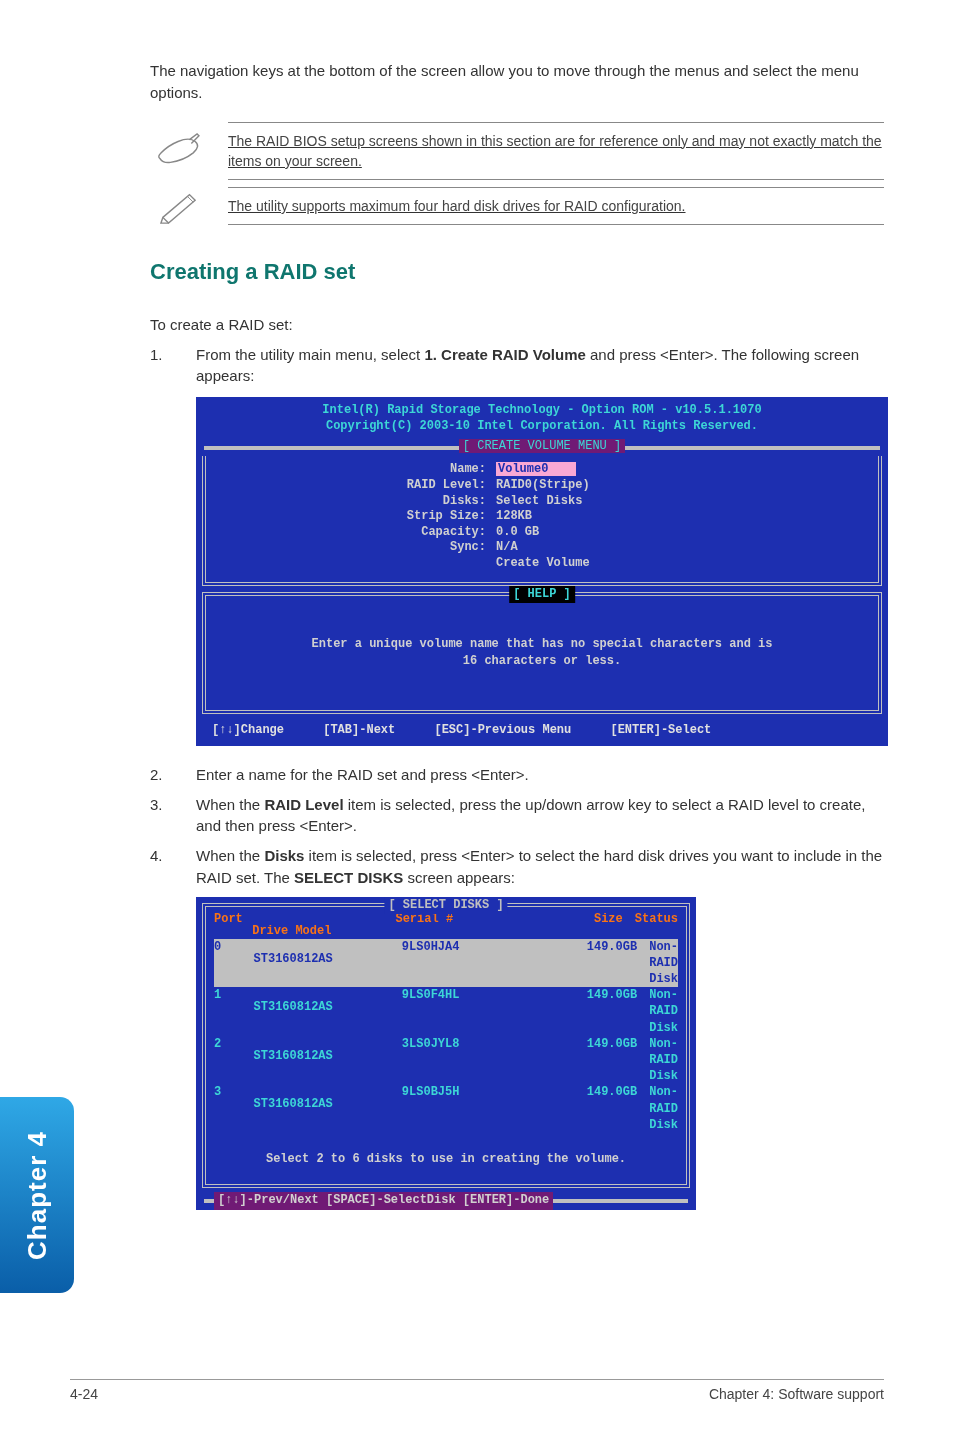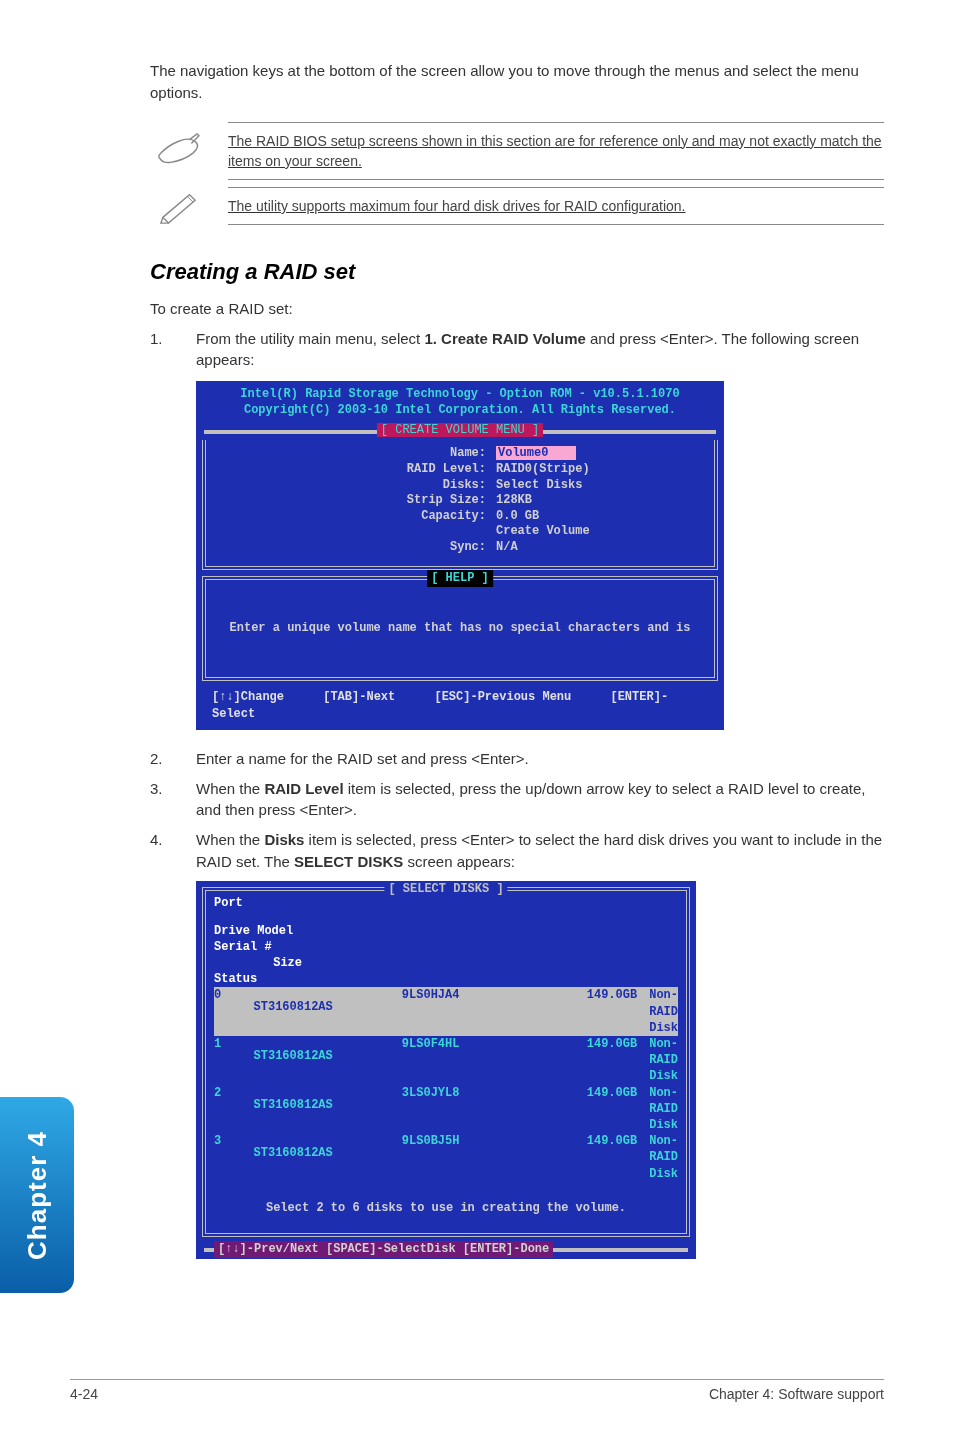--- a/index.html
+++ b/index.html
@@ -37,36 +37,35 @@
       border-top: 1px solid #888;
       border-bottom: 1px solid #888;
       padding: 8px 0;
       font-size: 14px;
       color: #444;
     }
     h2 {
       font-size: 22px;
       font-weight: bold;
       margin-top: 28px;
-      margin-bottom: 10px;
-      color: #000000;
-      font-style: italic;
+      margin-bottom: 26px;
+      color: #0f766e;
     }
     .sub { margin-bottom: 8px; }
     .step {
       display: flex;
       gap: 26px;
       margin-bottom: 8px;
     }
     .step-num { flex: 0 0 20px; }
     .step-body { flex: 1; }
     .step-body b { font-weight: bold; }
     .bios-box {
       margin: 10px 0 18px 46px;
-      width: 528px;
+      width: 692px;
       background: #1d2fb0;
       color: #c0c0c0;
       font-family: "Courier New", monospace;
       font-size: 12px;
       padding: 2px;
     }
     .bios-header {
       text-align: center;
       color: #3dd6d6;
       font-weight: bold;
@@ -81,21 +80,21 @@
     }
     .bios-section-title .line {
       position: absolute;
       top: 8px; left: 6px; right: 6px;
       height: 4px;
       border-top: 2px solid #c0c0c0;
       border-bottom: 2px solid #c0c0c0;
     }
     .bios-section-title .lbl {
       position: relative;
-      background: #be185d;
+      background: #701a75;
       padding: 0 4px;
       color: #3dd6d6;
     }
     .bios-inner {
       border-left: 4px double #c0c0c0;
       border-right: 4px double #c0c0c0;
       border-bottom: 4px double #c0c0c0;
       margin: 0 4px;
       padding: 6px 10px 10px 10px;
     }
@@ -157,21 +156,21 @@
       top: -10px; left: 50%;
       transform: translateX(-50%);
       background: #1d2fb0;
       color: #c0c0c0;
       padding: 0 4px;
     }
     .disk-head, .disk-row {
       display: flex;
       line-height: 1.35;
     }
-    .disk-head { color: #ffffff; flex-direction: column; }
+    .disk-head { color: #f97316; }
     .c-port { width: 40px; }
     .c-model { width: 150px; margin-top: 12px; }
     .c-serial { width: 150px; }
     .c-size { width: 100px; text-align: right; padding-right: 12px; }
     .c-status { flex: 1; }
     .row-sel {
       background: #c0c0c0;
     }
     .row-sel > div { color: #1d2fb0; }
     .disk-msg {
@@ -297,31 +296,32 @@
         </div>
       <div class="form-row">
           <div class="form-label">Strip Size:</div>
           <div class="form-value">128KB</div>
         </div>
       <div class="form-row">
           <div class="form-label">Capacity:</div>
           <div class="form-value">0.0   GB</div>
         </div>
       <div class="form-row">
+          <div class="form-label">Sync:</div>
+          <div class="form-value">N/A</div>
+        </div>
+      <div class="form-row">
           <div class="form-label"></div>
           <div class="form-value">Create Volume</div>
-        </div>
-      <div class="form-row">
-          <div class="form-label">Sync:</div>
-          <div class="form-value">N/A</div>
         </div>
     </div>
     <div class="help-box">
       <span class="help-lbl">[ HELP ]</span>
       <div>Enter a unique volume name that has no special characters and is</div>
+      <div>16 characters or less.</div>
     </div>
     <div class="bios-nav">
       <span>[↑↓]Change</span>
       <span>[TAB]-Next</span>
       <span>[ESC]-Previous Menu</span>
       <span>[ENTER]-Select</span>
     </div>
   </div>
 
   <div class="step">

